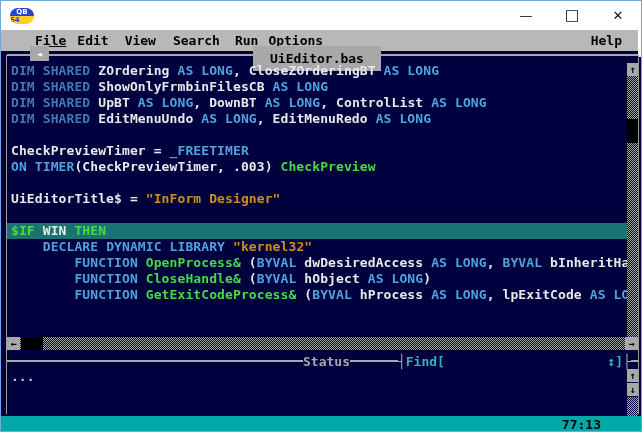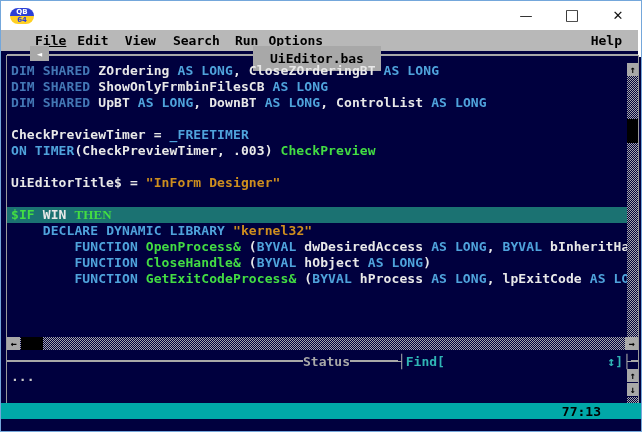--- a/index.html
+++ b/index.html
@@ -5,21 +5,21 @@
   html,body{margin:0;padding:0;background:#dcdcdc;}
   .window{position:relative;width:642px;height:432px;box-sizing:border-box;
     border:1px solid #74a7db;background:#00003e;overflow:hidden;
     font-family:"DejaVu Sans Mono",monospace;}
   
   .titlebar{position:absolute;left:0;top:0;right:0;height:29px;background:#ffffff;
     display:flex;align-items:center;}
   .app-icon{width:24px;height:16px;margin-left:9px;border-radius:8px;overflow:hidden;
     display:flex;flex-direction:column;font:bold 7px "DejaVu Sans",sans-serif;flex:none;}
   .app-icon .ic-top{height:8px;background:#2b3fd6;color:#ffffff;text-align:center;line-height:8px;}
-  .app-icon .ic-bot{height:8px;background:#ffd023;color:#2b3fd6;text-align:center;line-height:8px;}
+  .app-icon .ic-bot{height:8px;background:#ffd023;color:#2b3fd6;text-align:left;line-height:8px;}
   .title-text{margin-left:8px;font:12px "Liberation Sans",sans-serif;color:#000;}
   .win-controls{margin-left:auto;display:flex;height:100%;}
   .win-btn{width:46px;display:flex;align-items:center;justify-content:center;
     color:#111;font:13px "DejaVu Sans",sans-serif;}
   .win-btn.max{font-size:15px;margin-top:-2px;}
   
   .menubar{position:absolute;left:0;top:29px;width:637px;height:21px;background:#b8b8b8;
     display:flex;align-items:center;font:bold 13px "DejaVu Sans Mono",monospace;color:#000;}
   .menubar-gap{position:absolute;left:637px;top:29px;width:4px;height:27px;background:#ffffff;}
   .menu-item{flex:none;}
@@ -65,21 +65,21 @@
   
   .status-row{position:absolute;left:6px;top:352px;width:631px;height:16px;display:flex;
     align-items:center;font:bold 13px "DejaVu Sans Mono",monospace;color:#a8a8a8;white-space:pre;}
   .hline{border-top:2px solid #a8a8a8;height:0;flex:none;}
   .seg1{width:296px;} .seg2{width:48px;} .seg3{width:7px;}
   .cyan{color:#2fb5b5;}
   .find-input{flex:1;height:14px;}
   .status-content{position:absolute;left:6px;top:368px;width:620px;height:47px;
     color:#c8c8c8;font:bold 13px "DejaVu Sans Mono",monospace;padding-left:4px;box-sizing:border-box;}
   
-  .bottombar{position:absolute;left:0;right:0;top:402px;height:16px;background:#00a8a8;
+  .bottombar{position:absolute;left:0;right:0;top:415px;height:16px;background:#00a8a8;
     color:#000;font:bold 13px "DejaVu Sans Mono",monospace;display:flex;align-items:center;
     justify-content:flex-end;padding-right:40px;box-sizing:border-box;}
 </style>
 </head>
 <body>
 
 <div class="window" style="background: rgb(0, 0, 62);">
 
   <div class="titlebar">
     <div class="app-icon">
@@ -109,27 +109,28 @@
   <div class="frame-v frame-right"></div>
   <div class="tab-prev">
       <span>◄</span>
     </div>
   <div class="tab">UiEditor.bas</div>
 
   <div class="code-area">
       <div class="code-line"><span style="color: rgb(67, 119, 181);">DIM SHARED </span><span style="color: rgb(232, 232, 232);">ZOrdering </span><span style="color: rgb(79, 163, 220);">AS LONG</span><span style="color: rgb(232, 232, 232);">, CloseZOrderingBT </span><span style="color: rgb(79, 163, 220);">AS LONG</span></div>
       <div class="code-line"><span style="color: rgb(67, 119, 181);">DIM SHARED </span><span style="color: rgb(232, 232, 232);">ShowOnlyFrmbinFilesCB </span><span style="color: rgb(79, 163, 220);">AS LONG</span></div>
       <div class="code-line"><span style="color: rgb(67, 119, 181);">DIM SHARED </span><span style="color: rgb(232, 232, 232);">UpBT </span><span style="color: rgb(79, 163, 220);">AS LONG</span><span style="color: rgb(232, 232, 232);">, DownBT </span><span style="color: rgb(79, 163, 220);">AS LONG</span><span style="color: rgb(232, 232, 232);">, ControlList </span><span style="color: rgb(79, 163, 220);">AS LONG</span></div>
+      <div class="code-line"><span style="color: rgb(67, 119, 181);">DIM SHARED </span><span style="color: rgb(232, 232, 232);">EditMenuUndo </span><span style="color: rgb(79, 163, 220);">AS LONG</span><span style="color: rgb(232, 232, 232);">, EditMenuRedo </span><span style="color: rgb(79, 163, 220);">AS LONG</span></div>
       <div class="code-line"></div>
       <div class="code-line"><span style="color: rgb(232, 232, 232);">CheckPreviewTimer = </span><span style="color: rgb(79, 163, 220);">_FREETIMER</span></div>
       <div class="code-line"><span style="color: rgb(79, 163, 220);">ON TIMER</span><span style="color: rgb(232, 232, 232);">(CheckPreviewTimer, .003) </span><span style="color: rgb(67, 221, 67);">CheckPreview</span></div>
       <div class="code-line"></div>
       <div class="code-line"><span style="color: rgb(232, 232, 232);">UiEditorTitle$ = </span><span style="color: rgb(206, 142, 30);">"InForm Designer"</span></div>
       <div class="code-line"></div>
-      <div class="code-line" style="background: rgb(27, 114, 114);"><span style="color: rgb(67, 221, 67);">$IF </span><span style="color: rgb(232, 232, 232);">WIN </span><span style="color: rgb(67, 221, 67); font-family: Liberation Serif, serif;">THEN</span></div>
+      <div class="code-line" style="background: rgb(27, 114, 114);"><span style="color: rgb(67, 221, 67);">$IF </span><span style="color: rgb(232, 232, 232);">WIN </span><span style="color: rgb(67, 221, 67);">THEN</span></div>
       <div class="code-line"><span style="color: rgb(232, 232, 232);">    </span><span style="color: rgb(79, 163, 220);">DECLARE DYNAMIC LIBRARY </span><span style="color: rgb(206, 142, 30);">"kernel32"</span></div>
       <div class="code-line"><span style="color: rgb(232, 232, 232);">        </span><span style="color: rgb(79, 163, 220);">FUNCTION </span><span style="color: rgb(67, 221, 67);">OpenProcess&amp;</span><span style="color: rgb(232, 232, 232);"> (</span><span style="color: rgb(79, 163, 220);">BYVAL</span><span style="color: rgb(232, 232, 232);"> dwDesiredAccess </span><span style="color: rgb(79, 163, 220);">AS LONG</span><span style="color: rgb(232, 232, 232);">, </span><span style="color: rgb(79, 163, 220);">BYVAL</span><span style="color: rgb(232, 232, 232);"> bInheritHa</span></div>
       <div class="code-line"><span style="color: rgb(232, 232, 232);">        </span><span style="color: rgb(79, 163, 220);">FUNCTION </span><span style="color: rgb(67, 221, 67);">CloseHandle&amp;</span><span style="color: rgb(232, 232, 232);"> (</span><span style="color: rgb(79, 163, 220);">BYVAL</span><span style="color: rgb(232, 232, 232);"> hObject </span><span style="color: rgb(79, 163, 220);">AS LONG</span><span style="color: rgb(232, 232, 232);">)</span></div>
       <div class="code-line"><span style="color: rgb(232, 232, 232);">        </span><span style="color: rgb(79, 163, 220);">FUNCTION </span><span style="color: rgb(67, 221, 67);">GetExitCodeProcess&amp;</span><span style="color: rgb(232, 232, 232);"> (</span><span style="color: rgb(79, 163, 220);">BYVAL</span><span style="color: rgb(232, 232, 232);"> hProcess </span><span style="color: rgb(79, 163, 220);">AS LONG</span><span style="color: rgb(232, 232, 232);">, lpExitCode </span><span style="color: rgb(79, 163, 220);">AS LO</span></div>
     </div>
 
   <div class="vscroll">
     <div class="track dither"></div>
     <div class="thumb"></div>
     <div class="sb-btn up">

